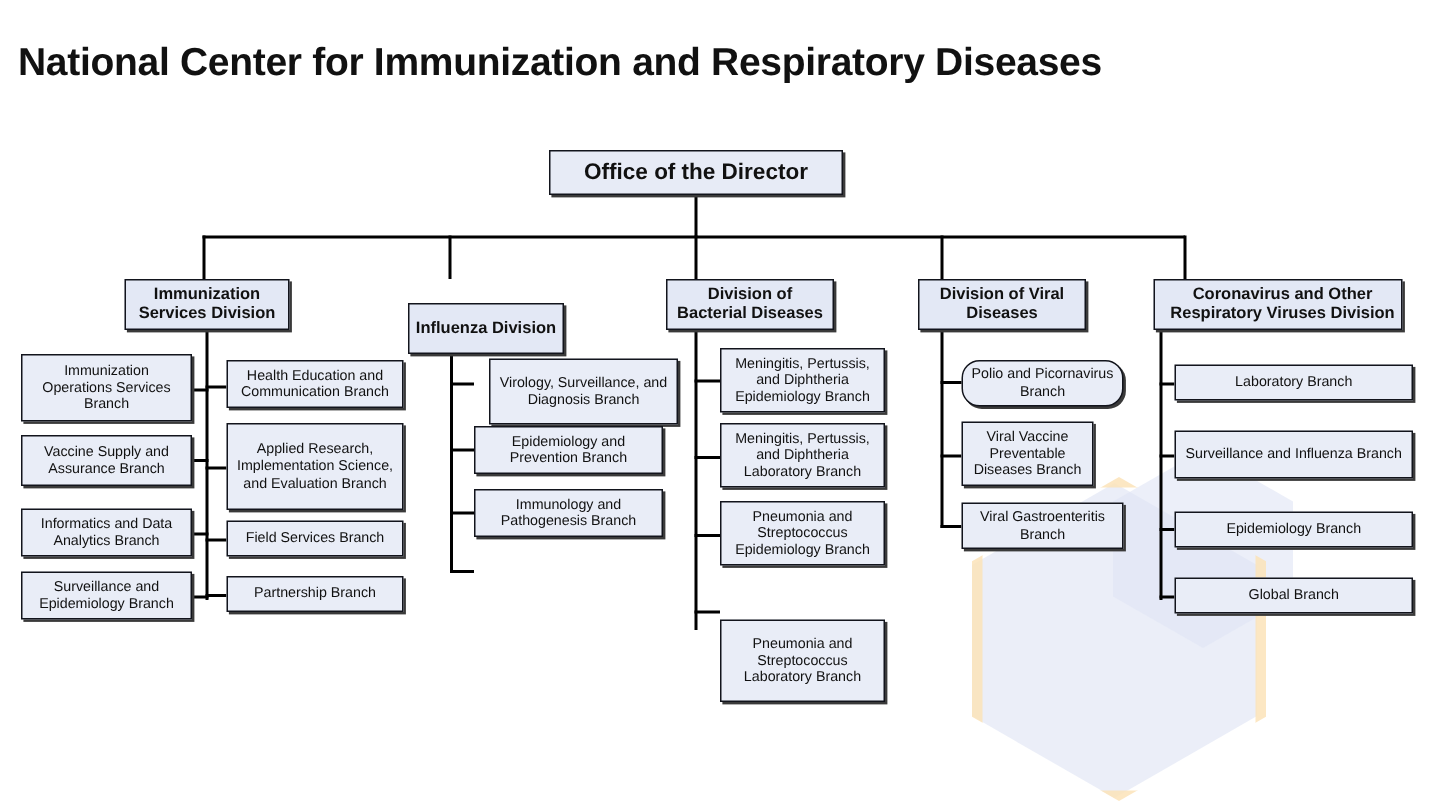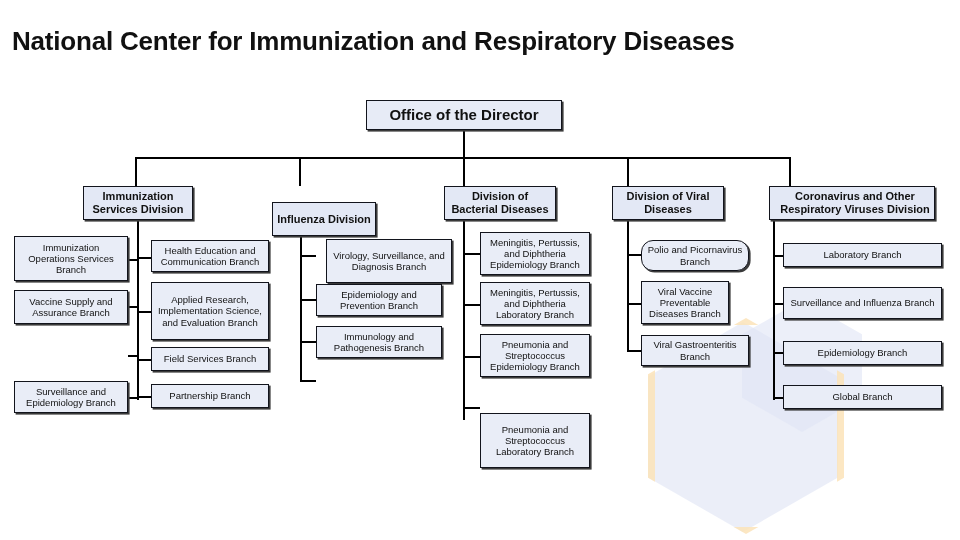--- a/index.html
+++ b/index.html
@@ -142,20 +142,23 @@
   <div class="line" style="left:137px; top:311px; width:14px; height:1.8px;"></div>
   <div class="line" style="left:137px; top:359px; width:14px; height:1.8px;"></div>
   <div class="line" style="left:137px; top:396px; width:14px; height:1.8px;"></div>
 
   <div class="node branch" style="left:14px; top:236px; width:114px; height:45px;">
     <span>Immunization Operations Services Branch</span>
   </div>
   <div class="node branch" style="left:14px; top:290px; width:114px; height:34px;">
     <span>Vaccine Supply and Assurance Branch</span>
   </div>
+  <div class="node branch" style="left:14px; top:339px; width:114px; height:32px;">
+    <span>Informatics and Data Analytics Branch</span>
+  </div>
   <div class="node branch" style="left:14px; top:381px; width:114px; height:32px;">
     <span>Surveillance and Epidemiology Branch</span>
   </div>
 
   <div class="node branch" style="left:151px; top:240px; width:118px; height:32px;">
     <span>Health Education and Communication Branch</span>
   </div>
   <div class="node branch" style="left:151px; top:282px; width:118px; height:58px;">
     <span>Applied Research, Implementation Science, and Evaluation Branch</span>
   </div>

